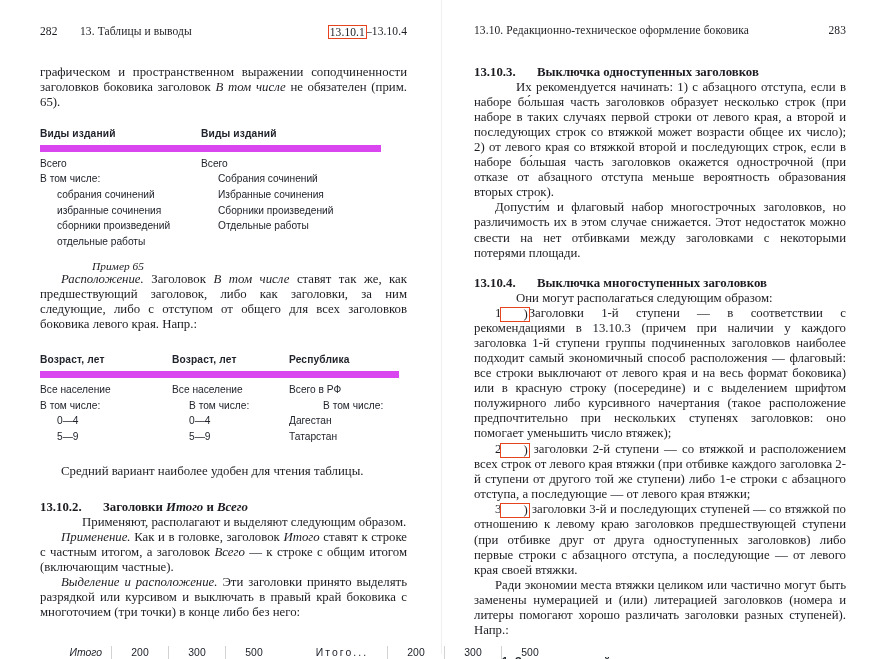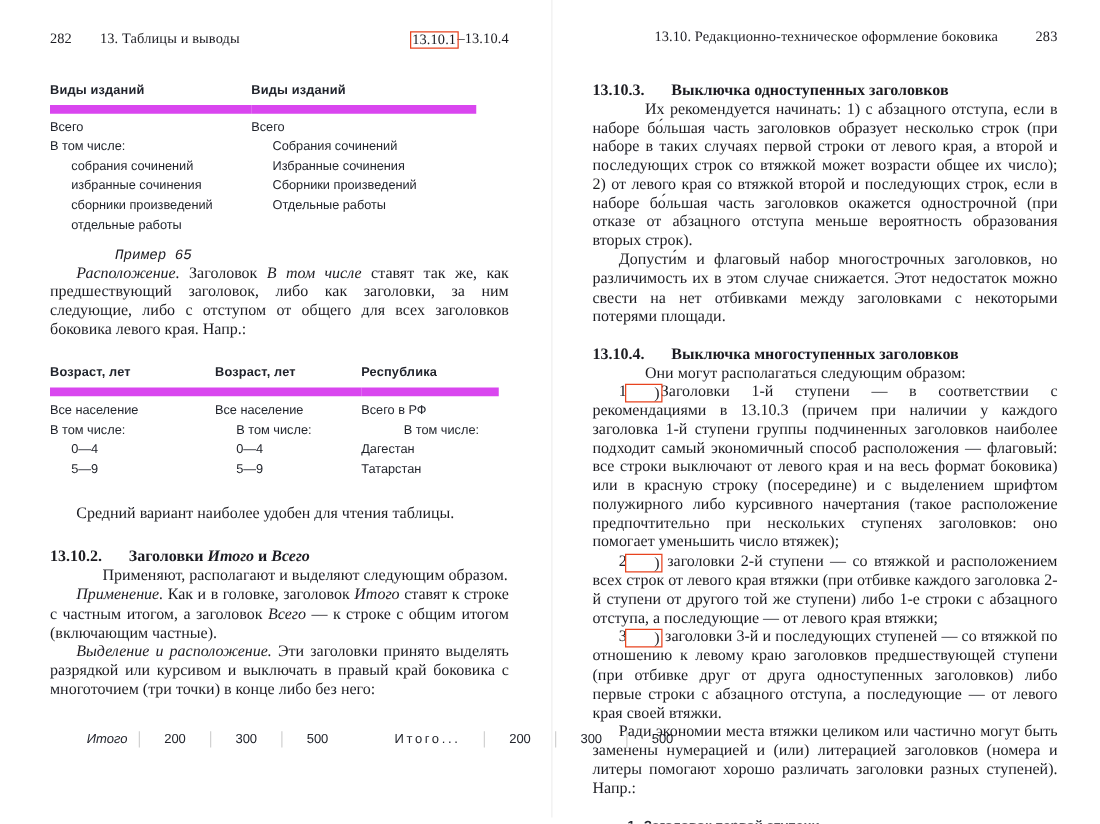--- a/index.html
+++ b/index.html
@@ -50,21 +50,21 @@
     flex: 0 0 auto;
   }
   .runhead-left .rh-title {
     flex: 1 1 auto;
   }
   .runhead-left .rh-range {
     flex: 0 0 auto;
     white-space: nowrap;
   }
   .runhead-right {
-    justify-content: flex-end;
+    justify-content: space-between;
   }
   .runhead-right .rh-title {
     margin-right: 30px;
   }
   .hl-box {
     display: inline-block;
     border: 1.6px solid #e8431f;
     padding: 0 1px;
     margin: 0 -1px;
     line-height: 1.05;
@@ -150,38 +150,39 @@
     font-family: "Liberation Sans", sans-serif;
     font-size: 10.6px;
     line-height: 14.4px;
     color: #21242c;
     padding-left: 28px;
   }
   .sample .lvl1 { font-weight: bold; }
   .sample .lvl1 .mk { display: inline-block; width: 13px; }
 
   .mini {
-    font-family: Liberation Mono, monospace;
+    font-family: Liberation Serif, serif;
     font-style: italic;
     font-size: 11.4px;
   }
 </style>
 </head>
 <body>
 
 <div class="spread">
 
   <div class="page page-left">
 
     <div class="runhead runhead-left">
       <span class="folio">282</span>
       <span class="rh-title">13. Таблицы и выводы</span>
       <span class="rh-range"><span class="hl-box">13.10.1</span><span>–13.10.4</span></span>
     </div>
 
+    <p class="body"><span>графическом и пространственном выражении соподчиненности заголовков боковика заголовок</span> <span class="it">В том числе</span> <span>не обязателен (прим. 65).</span></p>
 
     <div class="extable" style="margin-top:16px;">
       <div class="cols">
         <div class="col" style="width:161px;">
           <div class="thead">Виды изданий</div>
           <div class="row">Всего</div>
           <div class="row">В том числе:</div>
           <div class="row i1">собрания сочинений</div>
           <div class="row i1">избранные сочинения</div>
           <div class="row i1">сборники произведений</div>

